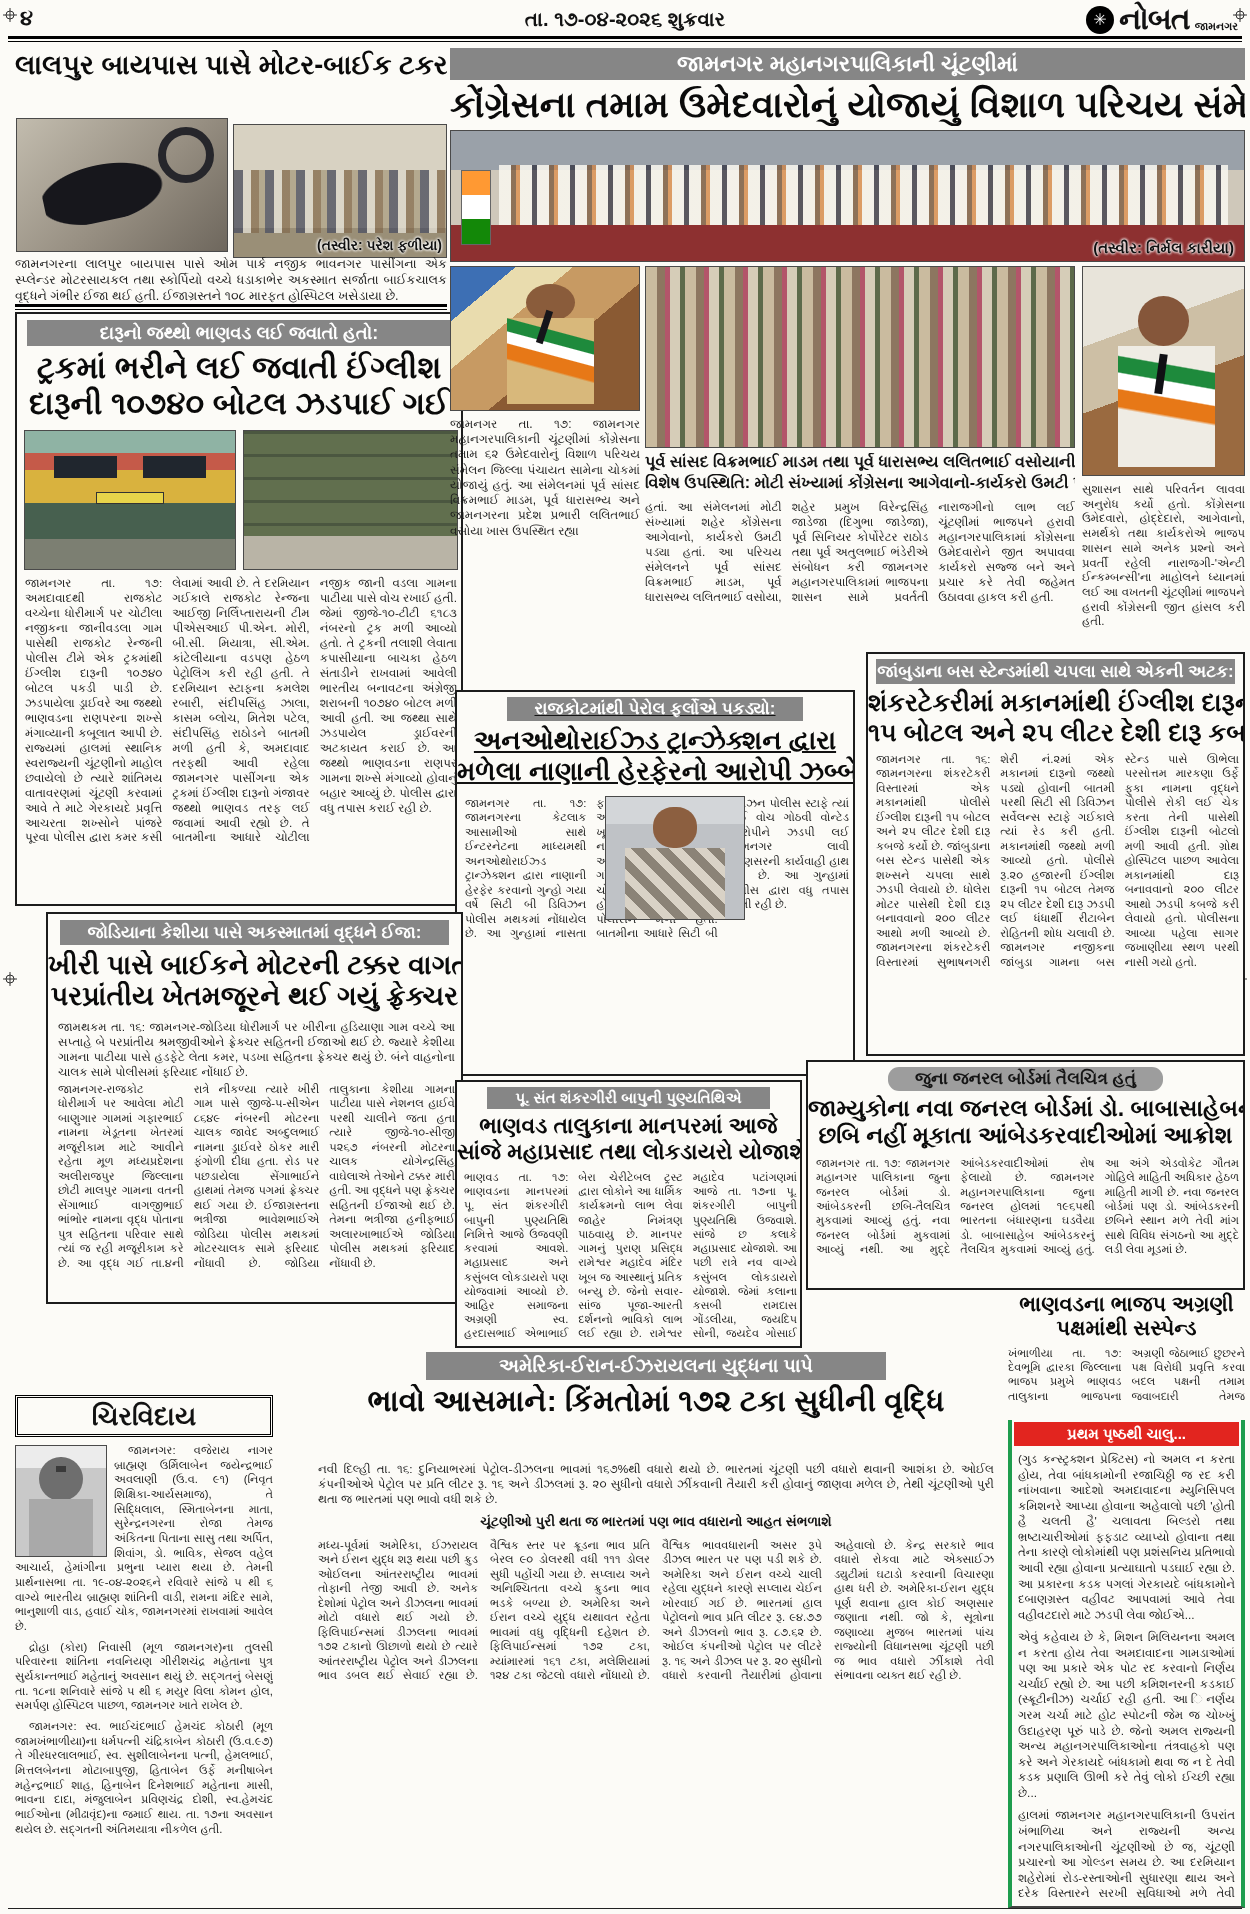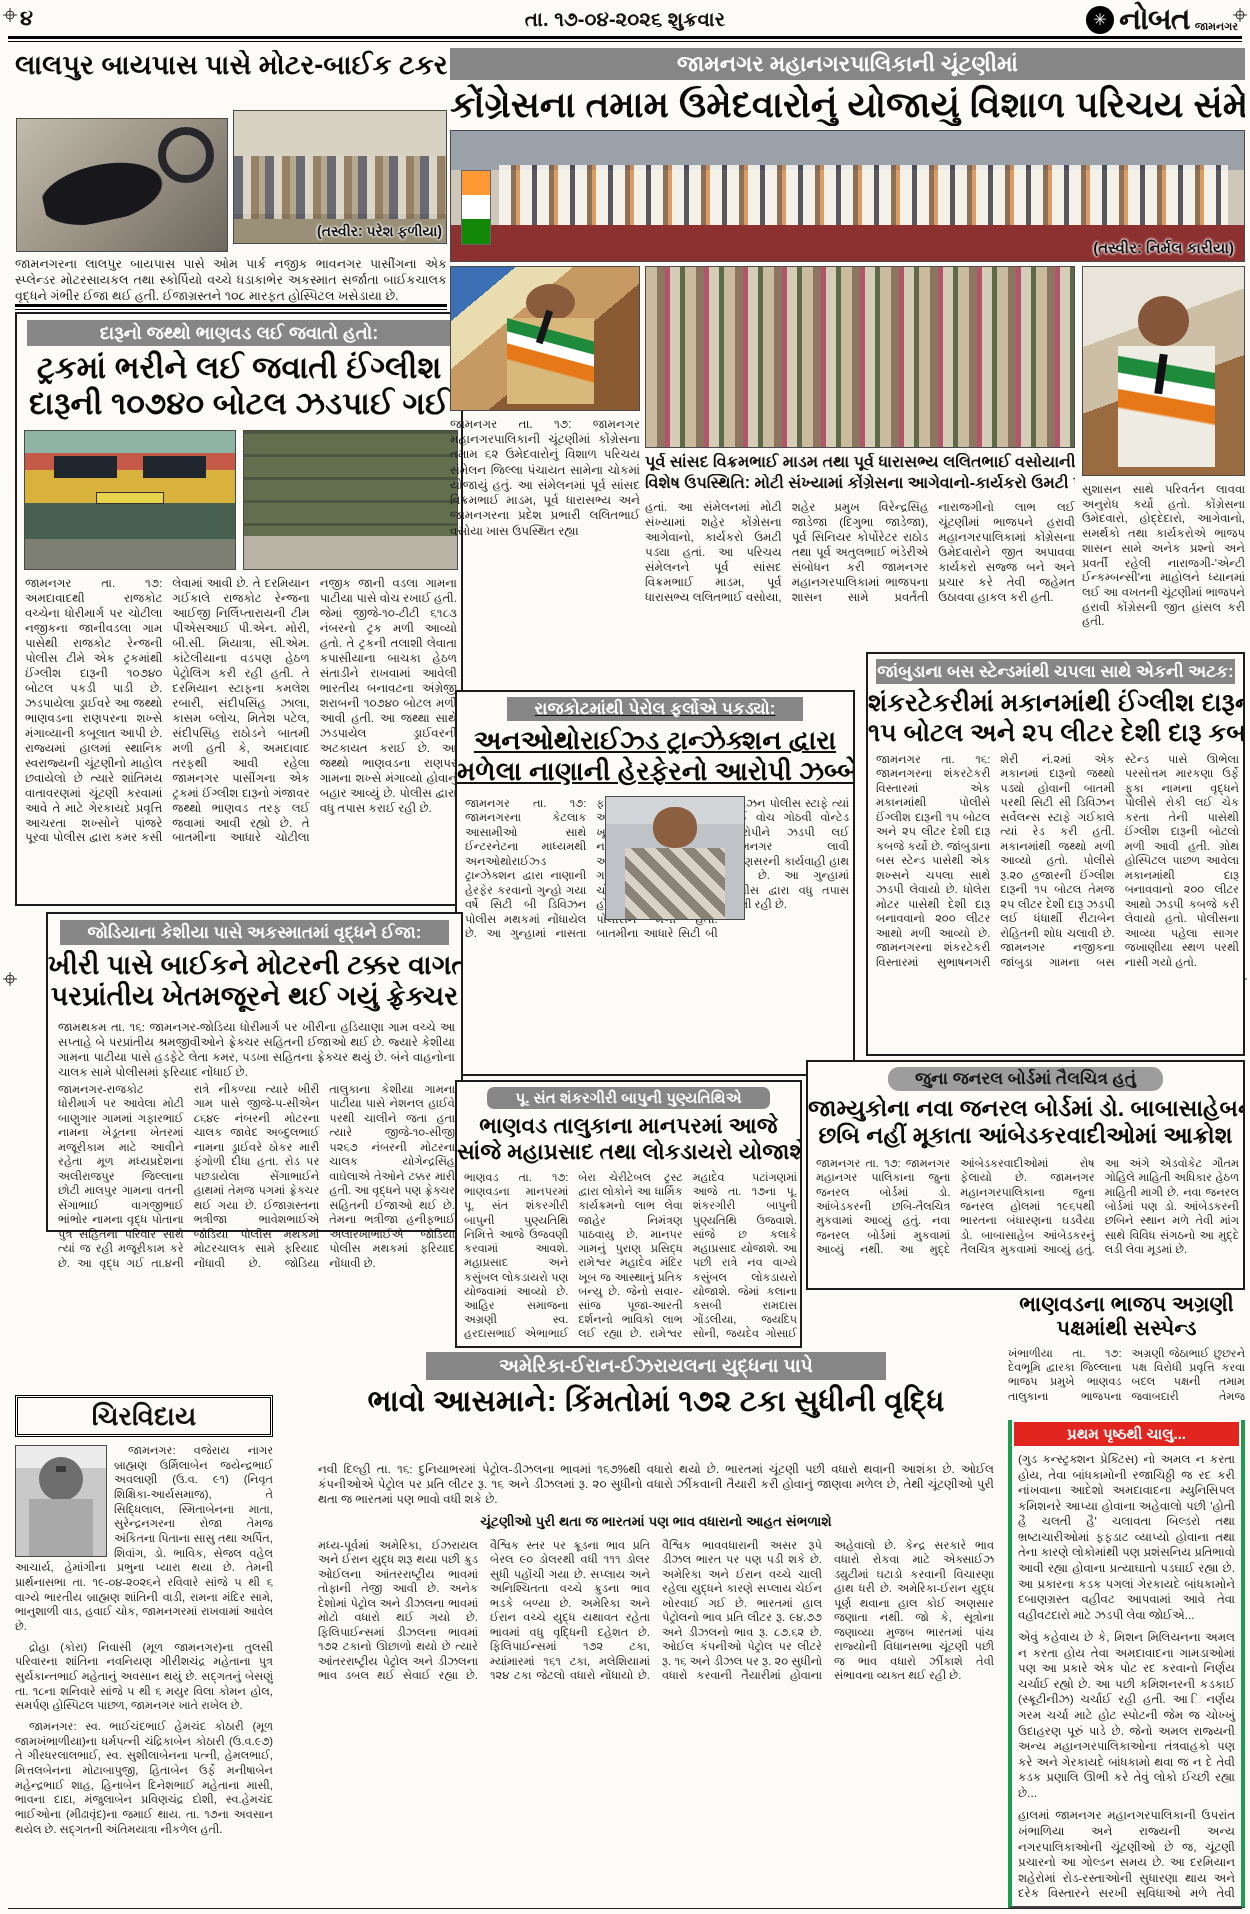--- a/index.html
+++ b/index.html
@@ -77,21 +77,21 @@
   <span class="mname">નોબત</span>
   <span class="msub">જામનગર</span>
 </div>
 <div class="abs double-rule" style="left:8px;top:36px;width:1234px;"></div>
 
 <div class="abs hl hl-left" style="left:15px;top:50px;width:432px;font-size:27px;">લાલપુર બાયપાસ પાસે મોટર-બાઈક ટકરાયા</div>
 <div class="photo" style="left:16px;top:118px;width:212px;height:134px;background:linear-gradient(135deg,#c2bcae,#978f82 55%,#6e675d);">
   <div style="position:absolute;left:12%;top:30%;width:62%;height:46%;background:radial-gradient(ellipse at 45% 55%,#17171c 0 60%,transparent 62%);transform:rotate(-12deg);"></div>
   <div style="position:absolute;right:6%;top:6%;width:56px;height:56px;border-radius:50%;border:8px solid #26262b;"></div>
 </div>
-<div class="photo" style="left:233px;top:110px;width:214px;height:134px;background:linear-gradient(#d8d2c2 0 34%,#b4a98f 34% 78%,#9a8f77 78% 100%);">
+<div class="photo" style="left:233px;top:124px;width:214px;height:134px;background:linear-gradient(#d8d2c2 0 34%,#b4a98f 34% 78%,#9a8f77 78% 100%);">
   <div style="position:absolute;left:0;top:34%;width:100%;height:48%;background:repeating-linear-gradient(90deg,rgba(45,55,90,.55) 0 9px,rgba(240,238,230,.65) 9px 17px,rgba(120,90,60,.5) 17px 25px,transparent 25px 31px);"></div>
   <div class="pcap" style="right:4px;bottom:3px;">(તસ્વીર: પરેશ ફળીયા)</div>
 </div>
 <div class="btxt" style="position:absolute;left:15px;top:257px;width:432px;height:46px;font-size:12.6px;">જામનગરના લાલપુર બાયપાસ પાસે ઓમ પાર્ક નજીક ભાવનગર પાસીંગના એક સ્પ્લેન્ડર મોટરસાયકલ તથા સ્કોર્પિયો વચ્ચે ધડાકાભેર અકસ્માત સર્જાતા બાઈકચાલક વૃદ્ધને ગંભીર ઈજા થઈ હતી. ઈજાગ્રસ્તને ૧૦૮ મારફત હોસ્પિટલ ખસેડાયા છે.</div>
 <div class="abs double-rule" style="left:15px;top:304px;width:432px;"></div>
 
 <div class="abs boxed" style="left:15px;top:312px;width:448px;height:594px;">
   <div class="kicker" style="margin:6px 10px 0;height:26px;font-size:18px;">દારૂનો જથ્થો ભાણવડ લઈ જવાતો હતો:</div>
   <div class="hl" style="font-size:31px;margin-top:4px;">ટ્રકમાં ભરીને લઈ જવાતી ઈંગ્લીશ</div>
   <div class="hl" style="font-size:31px;">દારૂની ૧૦૭૪૦ બોટલ ઝડપાઈ ગઈ</div>
@@ -144,37 +144,37 @@
   <div class="kicker" style="margin:5px 50px 0;height:24px;font-size:17px;">રાજકોટમાંથી પેરોલ ફર્લોએ પકડ્યો:</div>
   <div class="hl" style="font-size:26px;margin-top:4px;">અનઓથોરાઈઝ્ડ ટ્રાન્ઝેક્શન દ્વારા</div>
   <div class="hl" style="font-size:26px;">મળેલા નાણાની હેરફેરનો આરોપી ઝબ્બે</div>
   <div class="btxt cols3" style="position:absolute;left:8px;top:104px;width:384px;height:272px;font-size:11.4px;">જામનગર તા. ૧૭: જામનગરના કેટલાક આસામીઓ સાથે ઈન્ટરનેટના માધ્યમથી અનઓથોરાઈઝ્ડ ટ્રાન્ઝેક્શન દ્વારા નાણાની હેરફેર કરવાનો ગુન્હો ગયા વર્ષે સિટી બી ડિવિઝન પોલીસ મથકમાં નોંધાયેલ છે. આ ગુન્હામાં નાસતા ફરતા રહેતા ઉમેશ ઓધવજીભાઈ રાઠોડનું નામ ખૂલ્યા પછી આ શખ્સ નાસી ગયો હતો. ઉપરોક્ત આરોપી રાજકોટના ગાંધીગ્રામ પાસે નાણાવટી ચોક નજીક આવ્યો હોવાની ચોક્કસ બાતમી પોલીસને મળી હતી. બાતમીના આધારે સિટી બી ડિવિઝન પોલીસ સ્ટાફે ત્યાં જઈ વોચ ગોઠવી વોન્ટેડ આરોપીને ઝડપી લઈ જામનગર લાવી ધોરણસરની કાર્યવાહી હાથ ધરી છે. આ ગુન્હામાં પોલીસ દ્વારા વધુ તપાસ ચાલી રહી છે.</div>
   <div class="photo" style="left:148px;top:104px;width:140px;height:124px;background:linear-gradient(#d3d6d9 0 22%,#bfc2c6 22% 100%);">
     <div style="position:absolute;left:34%;top:8%;width:32%;height:34%;border-radius:46%;background:#8c5f40;"></div>
     <div style="position:absolute;left:14%;top:42%;width:72%;height:58%;background:repeating-linear-gradient(45deg,#8b8377 0 9px,#d9d2c6 9px 18px),repeating-linear-gradient(-45deg,rgba(70,60,50,.4) 0 9px,transparent 9px 18px);"></div>
   </div>
 </div>
 
-<div class="abs boxed" style="left:46px;top:912px;width:417px;height:320px;">
+<div class="abs boxed" style="left:46px;top:912px;width:417px;height:392px;">
   <div class="kicker" style="margin:6px 12px 0;height:25px;font-size:17px;">જોડિયાના કેશીયા પાસે અકસ્માતમાં વૃદ્ધને ઈજા:</div>
   <div class="hl" style="font-size:27px;margin-top:5px;">ખીરી પાસે બાઈકને મોટરની ટક્કર વાગતા</div>
   <div class="hl" style="font-size:27px;">પરપ્રાંતીય ખેતમજૂરને થઈ ગયું ફ્રેક્ચર</div>
   <div class="btxt" style="position:absolute;left:10px;top:106px;width:397px;height:58px;font-size:11.8px;">જામથકમ તા. ૧૬: જામનગર-જોડિયા ધોરીમાર્ગ પર ખીરીના હડિયાણા ગામ વચ્ચે આ સપ્તાહે બે પરપ્રાંતીય શ્રમજીવીઓને ફ્રેક્ચર સહિતની ઈજાઓ થઈ છે. જ્યારે કેશીયા ગામના પાટીયા પાસે હડફેટે લેતા કમર, પડખા સહિતના ફ્રેક્ચર થયું છે. બંને વાહનોના ચાલક સામે પોલીસમાં ફરિયાદ નોંધાઈ છે.</div>
   <div class="btxt cols3" style="position:absolute;left:10px;top:168px;width:397px;height:260px;font-size:11.4px;">જામનગર-રાજકોટ ધોરીમાર્ગ પર આવેલા મોટી બાણુગાર ગામમાં ગફારભાઈ નામના ખેડૂતના ખેતરમાં મજૂરીકામ માટે આવીને રહેતા મૂળ મધ્યપ્રદેશના અલીરાજપુર જિલ્લાના છોટી માલપુર ગામના વતની સેંગાભાઈ વાગજીભાઈ ભાંભોર નામના વૃદ્ધ પોતાના પુત્ર સહિતના પરિવાર સાથે ત્યાં જ રહી મજૂરીકામ કરે છે. આ વૃદ્ધ ગઈ તા.૪ની રાત્રે નીકળ્યા ત્યારે ખીરી ગામ પાસે જીજે-૫-સીએન ૮૬૪૯ નંબરની મોટરના ચાલક જાવેદ અબ્દુલભાઈ નામના ડ્રાઈવરે ઠોકર મારી ફંગોળી દીધા હતા. રોડ પર પછડાયેલા સેંગાભાઈને હાથમાં તેમજ પગમાં ફ્રેક્ચર થઈ ગયા છે. ઈજાગ્રસ્તના ભત્રીજા ભાવેશભાઈએ જોડિયા પોલીસ મથકમાં મોટરચાલક સામે ફરિયાદ નોંધાવી છે. જોડિયા તાલુકાના કેશીયા ગામના પાટીયા પાસે નેશનલ હાઈવે પરથી ચાલીને જતા હતા ત્યારે જીજે-૧૦-સીજી ૫૨૬૭ નંબરની મોટરના ચાલક યોગેન્દ્રસિંહ વાઘેલાએ તેઓને ટક્કર મારી હતી. આ વૃદ્ધને પણ ફ્રેક્ચર સહિતની ઈજાઓ થઈ છે. તેમના ભત્રીજા હનીફભાઈ અલારખાભાઈએ જોડિયા પોલીસ મથકમાં ફરિયાદ નોંધાવી છે.</div>
 </div>
 
 <div class="abs boxed" style="left:806px;top:1060px;width:439px;height:230px;">
   <div class="kicker dark" style="margin:5px 80px 0;height:24px;font-size:17px;border-radius:11px;">જુના જનરલ બોર્ડમાં તૈલચિત્ર હતું</div>
   <div class="hl" style="font-size:23px;margin-top:4px;">જામ્યુકોના નવા જનરલ બોર્ડમાં ડો. બાબાસાહેબની</div>
   <div class="hl" style="font-size:23px;">છબિ નહીં મૂકાતા આંબેડકરવાદીઓમાં આક્રોશ</div>
   <div class="btxt cols3" style="position:absolute;left:8px;top:94px;width:423px;height:128px;font-size:11.3px;">જામનગર તા. ૧૭: જામનગર મહાનગર પાલિકાના જુના જનરલ બોર્ડમાં ડો. આંબેડકરની છબિ-તૈલચિત્ર મુકવામાં આવ્યું હતું. નવા જનરલ બોર્ડમાં મુકવામાં આવ્યું નથી. આ મુદ્દે આંબેડકરવાદીઓમાં રોષ ફેલાયો છે. જામનગર મહાનગરપાલિકાના જુના જનરલ હોલમાં ૧૯૬૫થી ભારતના બંધારણના ઘડવૈયા ડો. બાબાસાહેબ આંબેડકરનું તૈલચિત્ર મુકવામાં આવ્યું હતું. આ અંગે એડવોકેટ ગૌતમ ગોહિલે માહિતી અધિકાર હેઠળ માહિતી માગી છે. નવા જનરલ બોર્ડમાં પણ ડો. આંબેડકરની છબિને સ્થાન મળે તેવી માંગ સાથે વિવિધ સંગઠનો આ મુદ્દે લડી લેવા મૂડમાં છે.</div>
 </div>
 
 <div class="abs boxed" style="left:455px;top:1080px;width:347px;height:268px;">
-  <div class="kicker" style="margin:5px 30px 0;height:22px;font-size:15px;border-radius:7px;">પૂ. સંત શંકરગીરી બાપુની પુણ્યતિથિએ</div>
+  <div class="kicker" style="margin:5px 30px 0;height:22px;font-size:15px;">પૂ. સંત શંકરગીરી બાપુની પુણ્યતિથિએ</div>
   <div class="hl" style="font-size:22px;margin-top:4px;">ભાણવડ તાલુકાના માનપરમાં આજે</div>
   <div class="hl" style="font-size:22px;">સાંજે મહાપ્રસાદ તથા લોકડાયરો યોજાશે</div>
   <div class="btxt cols3" style="position:absolute;left:7px;top:88px;width:333px;height:172px;font-size:11.2px;">ભાણવડ તા. ૧૭: ભાણવડના માનપરમાં પૂ. સંત શંકરગીરી બાપુની પુણ્યતિથિ નિમિત્તે આજે ઉજવણી કરવામાં આવશે. મહાપ્રસાદ અને કસુંબલ લોકડાયરો પણ યોજવામાં આવ્યો છે. આહિર સમાજના અગ્રણી સ્વ. હરદાસભાઈ એભાભાઈ બેરા ચેરીટેબલ ટ્રસ્ટ દ્વારા લોકોને આ ધાર્મિક કાર્યક્રમનો લાભ લેવા જાહેર નિમંત્રણ પાઠવાયુ છે. માનપર ગામનું પુરાણ પ્રસિદ્ધ રામેશ્વર મહાદેવ મંદિર ખૂબ જ આસ્થાનું પ્રતિક બન્યુ છે. જેનો સવાર-સાંજ પૂજા-આરતી દર્શનનો ભાવિકો લાભ લઈ રહ્યા છે. રામેશ્વર મહાદેવ પટાંગણમાં આજે તા. ૧૭ના પૂ. શંકરગીરી બાપુની પુણ્યતિથિ ઉજવાશે. સાંજે છ કલાકે મહાપ્રસાદ યોજાશે. આ પછી રાત્રે નવ વાગ્યે કસુંબલ લોકડાયરો યોજાશે. જેમાં કલાના કસબી રામદાસ ગોંડલીયા, જયદિપ સોની, જયદેવ ગોસાઈ સહિતના કલાકારો ભજન-ધૂનની રમઝટ બોલાવશે.</div>
 </div>
 
 <div class="abs" style="left:1008px;top:1292px;width:237px;height:126px;">
   <div class="hl" style="font-size:21px;">ભાણવડના ભાજપ અગ્રણી</div>
   <div class="hl" style="font-size:21px;">પક્ષમાંથી સસ્પેન્ડ</div>
   <div class="btxt cols2" style="position:absolute;left:0;top:54px;width:237px;height:68px;font-size:11.2px;">ખંભાળીયા તા. ૧૭: દેવભૂમિ દ્વારકા જિલ્લાના ભાજપ પ્રમુખે ભાણવડ તાલુકાના ભાજપના અગ્રણી જેઠાભાઈ છુછરને પક્ષ વિરોધી પ્રવૃત્તિ કરવા બદલ પક્ષની તમામ જવાબદારી તેમજ પ્રાથમિક સભ્યપદેથી સસ્પેન્ડ કર્યા છે.</div>
 </div>

